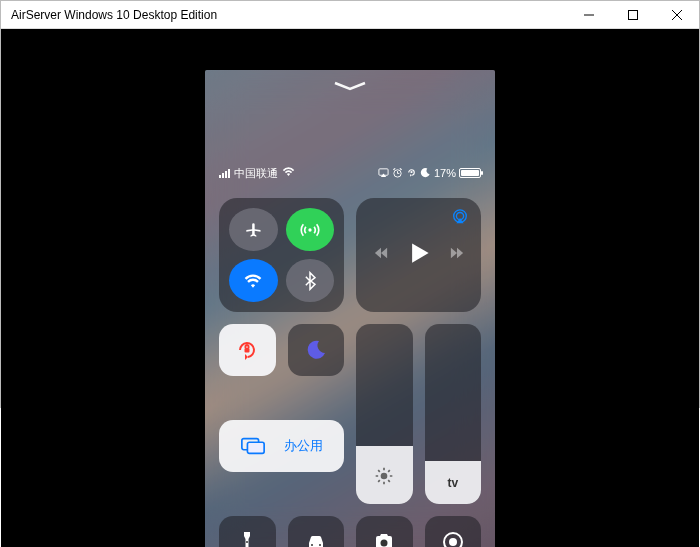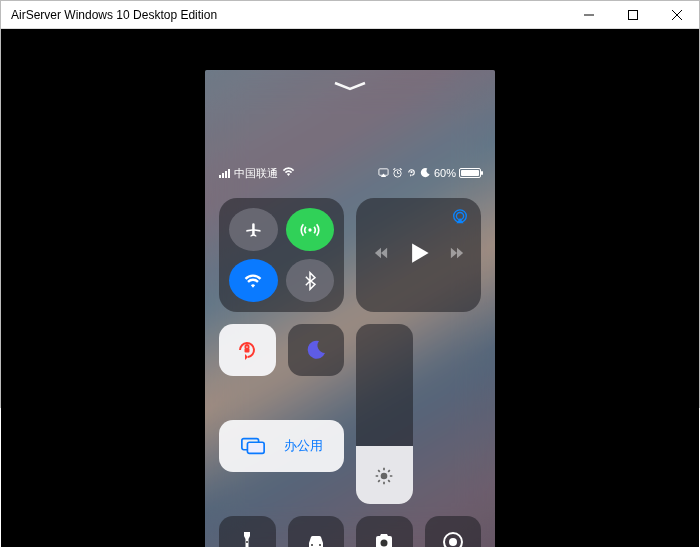--- a/index.html
+++ b/index.html
@@ -123,21 +123,21 @@
                 <line x1="10.5" y1="3" x2="8.5" y2="1.5" stroke="#fff" stroke-width="1.3"></line>
               </svg></span>
           <span class="sb-ico"><svg viewBox="0 0 12 12">
                 <path d="M3 6 A3 3 0 1 1 6 9" fill="none" stroke="#fff" stroke-width="1.2"></path>
                 <polygon points="6,9 4.5,7.5 4.5,10.5" fill="#fff"></polygon>
                 <rect x="5" y="4.5" width="2" height="2" fill="#fff"></rect>
               </svg></span>
           <span class="sb-ico"><svg viewBox="0 0 12 12">
                 <path d="M8 1.5 A5 5 0 1 0 10.5 8 A4 4 0 0 1 8 1.5 Z"></path>
               </svg></span>
-          <span>60%</span>
+          <span>17%</span>
           <span class="batt">
               <span class="batt-fill"></span>
             </span>
         </div>
       </div>
 
       <div class="cc">
         <div class="tile conn">
           <div class="circle c-plane">
               <svg viewBox="0 0 24 24">
@@ -214,20 +214,26 @@
                     <line x1="12" y1="19" x2="12" y2="22"></line>
                     <line x1="2" y1="12" x2="5" y2="12"></line>
                     <line x1="19" y1="12" x2="22" y2="12"></line>
                     <line x1="5" y1="5" x2="7" y2="7"></line>
                     <line x1="17" y1="17" x2="19" y2="19"></line>
                     <line x1="5" y1="19" x2="7" y2="17"></line>
                     <line x1="17" y1="7" x2="19" y2="5"></line>
                   </g>
                 </svg></span>
           </div>
+          <div class="slider vol">
+            <div class="fill"></div>
+            <span class="sicon"> 
+                <span>tv</span>
+              </span>
+          </div>
         </div>
 
         <div class="row3">
           <div class="sq">
               <svg viewBox="0 0 24 24">
                 <path d="M9 2h6v4l-1.5 3v11a1.5 1.5 0 0 1-3 0V9L9 6z"></path>
                 <circle cx="12" cy="12" r="1" fill="#333"></circle>
               </svg>
             </div>
           <div class="sq">

